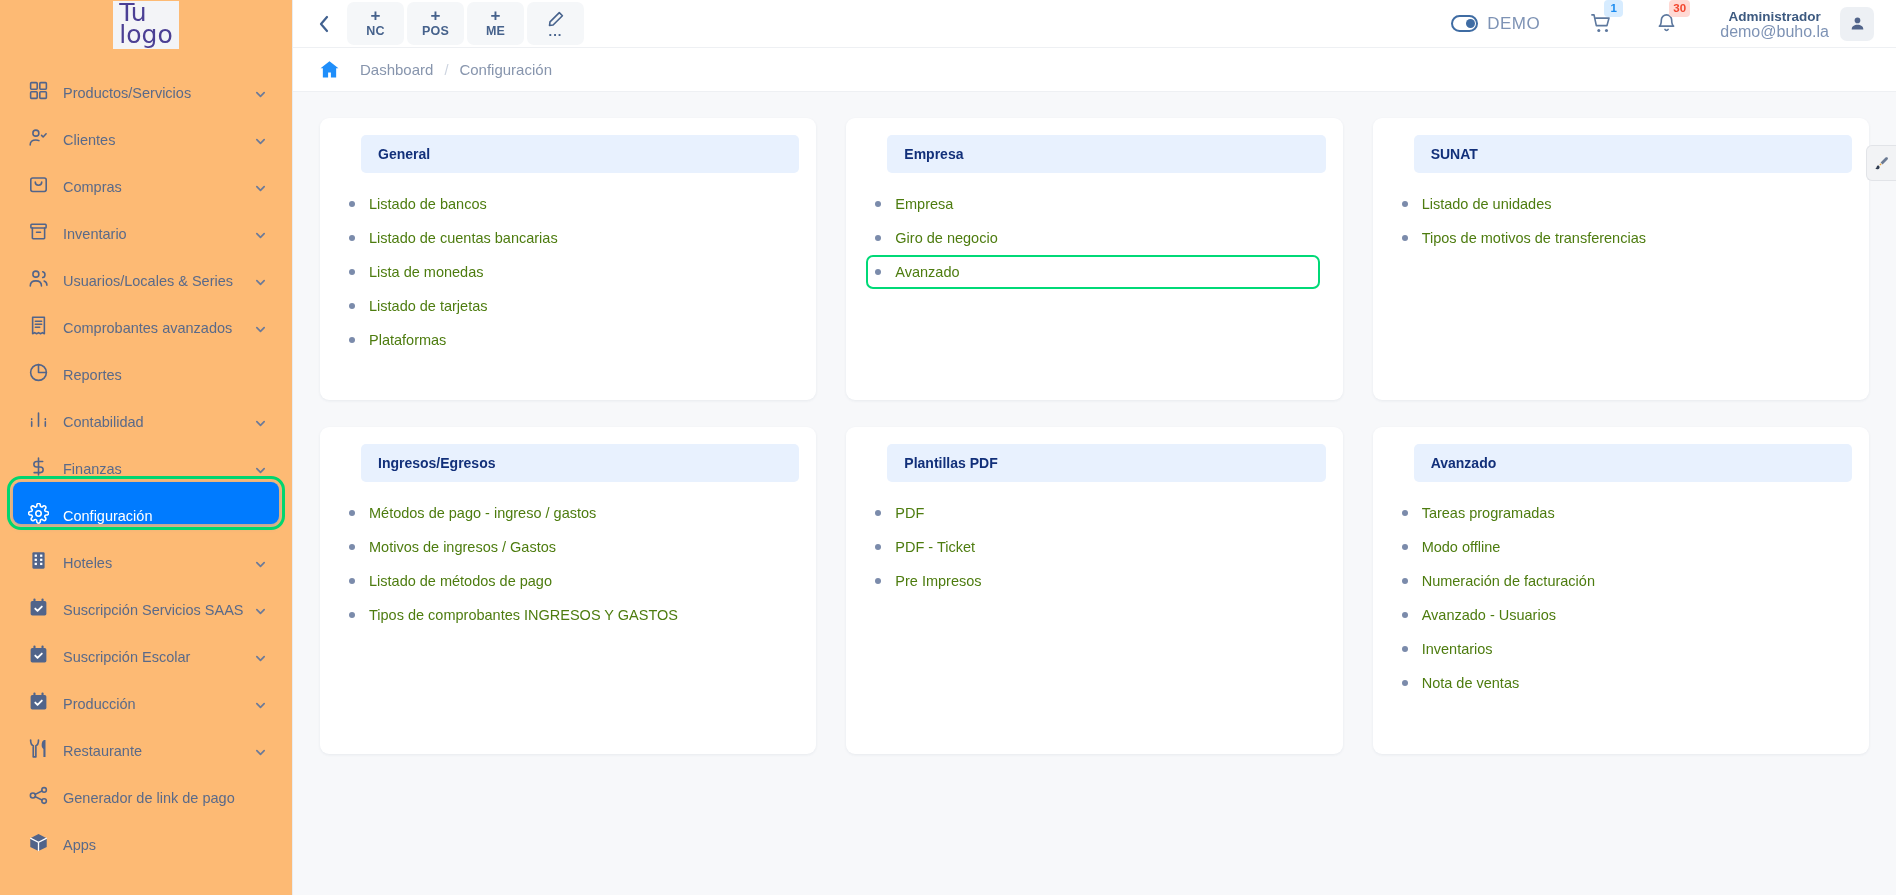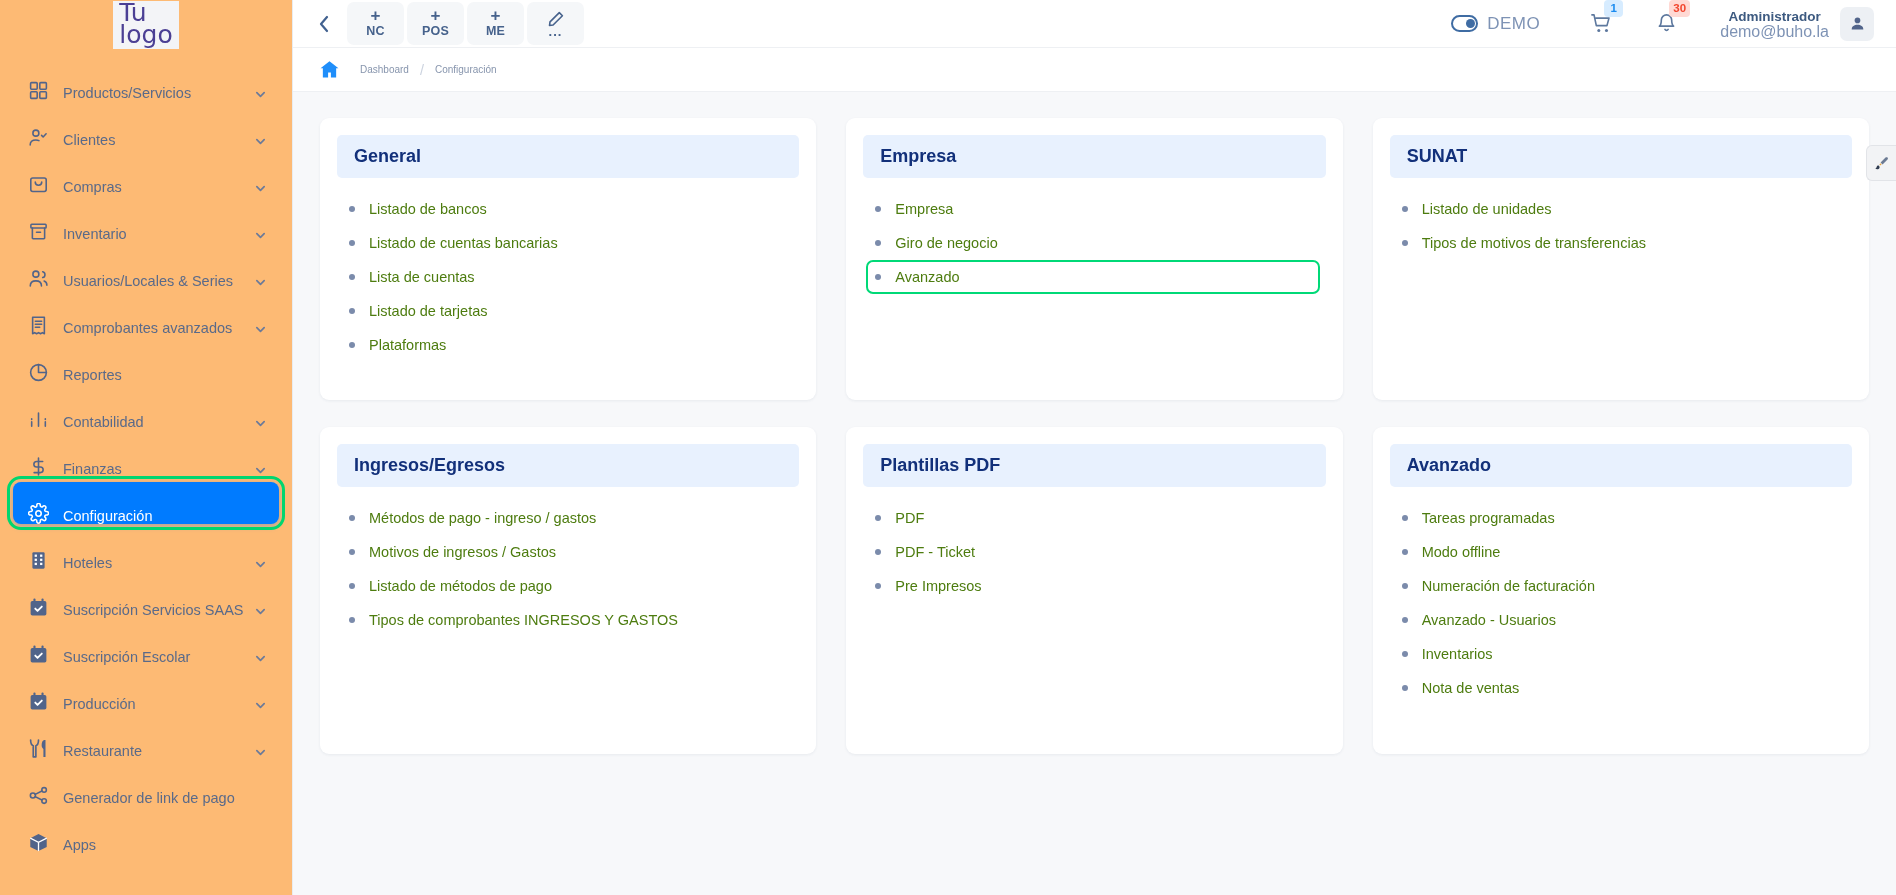--- a/index.html
+++ b/index.html
@@ -155,21 +155,21 @@
 
   
   .breadcrumb-bar {
     height: 44px; background: #ffffff;
     display: flex; align-items: center;
     padding: 0 26px;
     flex: 0 0 44px;
     border-bottom: 1px solid #eef0f3;
   }
   .home-icon { color: #1f8efa; display: flex; align-items:center; margin-right: 20px; cursor: pointer;}
-  .crumb { font-size: 10px; color: #8795ad; cursor: pointer; }
+  .crumb { font-size: 15px; color: #8795ad; cursor: pointer; }
   .crumb-sep { color: #ccd3df; margin: 0 11px; font-size: 14.5px;}
   .crumb.current { color: #8795ad; }
 
   
   .content {
     flex: 1 1 auto;
     padding: 26px 27px 0 27px;
     overflow: auto;
   }
   .grid {
@@ -182,24 +182,25 @@
     border-radius: 9px;
     box-shadow: 0 1px 3px rgba(30,50,90,0.07);
     padding: 17px 17px 22px 17px;
     min-height: 282px;
   }
   .card.tall { min-height: 327px; }
   .card-head {
     background: #e8f1fe;
     border-radius: 5px;
     padding: 11px 17px;
-    font-size: 18px;
+    font-size: 14px;
     font-weight: 700;
     color: #12307a;
     margin-bottom: 14px;
+    margin-left: 24px;
   }
   .card-list { list-style: none; padding: 0 6px; }
   .card-list li {
     display: flex; align-items: center;
     padding: 7px 9px 7px 0;
     font-size: 14.5px;
     color: #4d7c0f;
     cursor: pointer;
     border: 2px solid transparent;
     border-radius: 7px;
@@ -572,21 +573,21 @@
               <li>
                 <span class="dot"></span>
                 <span>Listado de bancos</span>
               </li>
               <li>
                 <span class="dot"></span>
                 <span>Listado de cuentas bancarias</span>
               </li>
               <li>
                 <span class="dot"></span>
-                <span>Lista de cuentas</span>
+                <span>Lista de monedas</span>
               </li>
               <li>
                 <span class="dot"></span>
                 <span>Listado de tarjetas</span>
               </li>
               <li>
                 <span class="dot"></span>
                 <span>Plataformas</span>
               </li>
             </ul>

